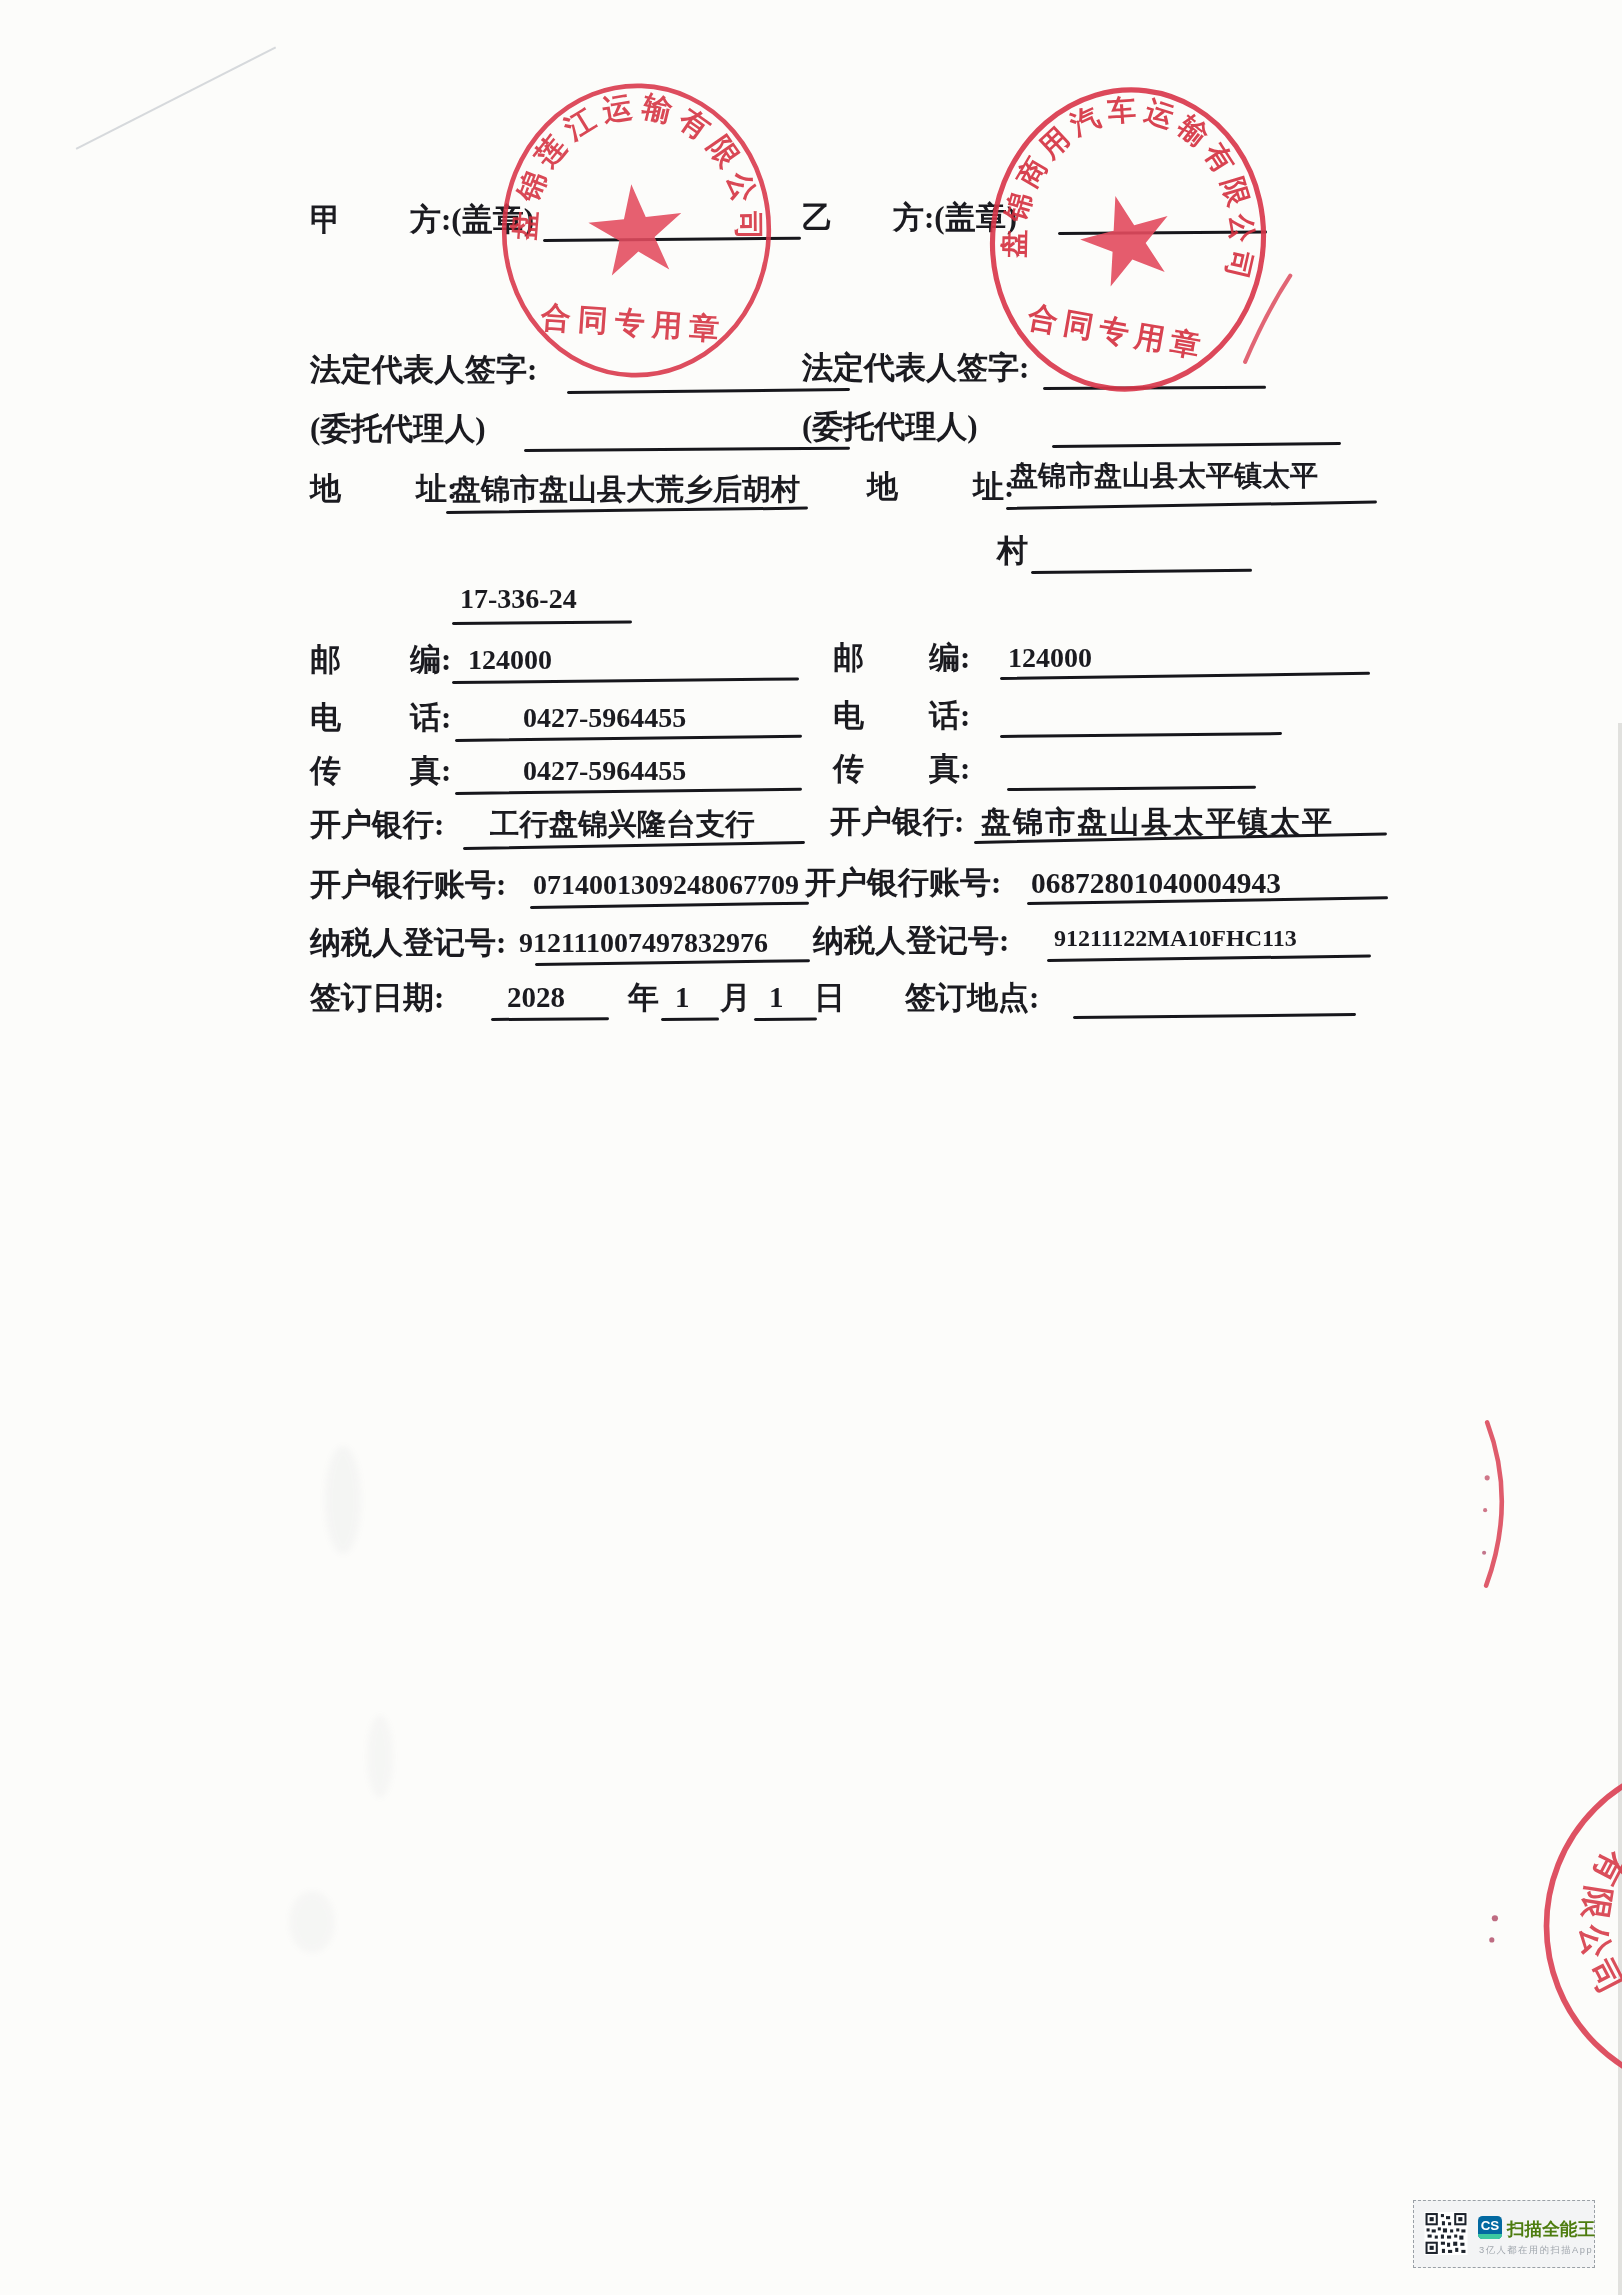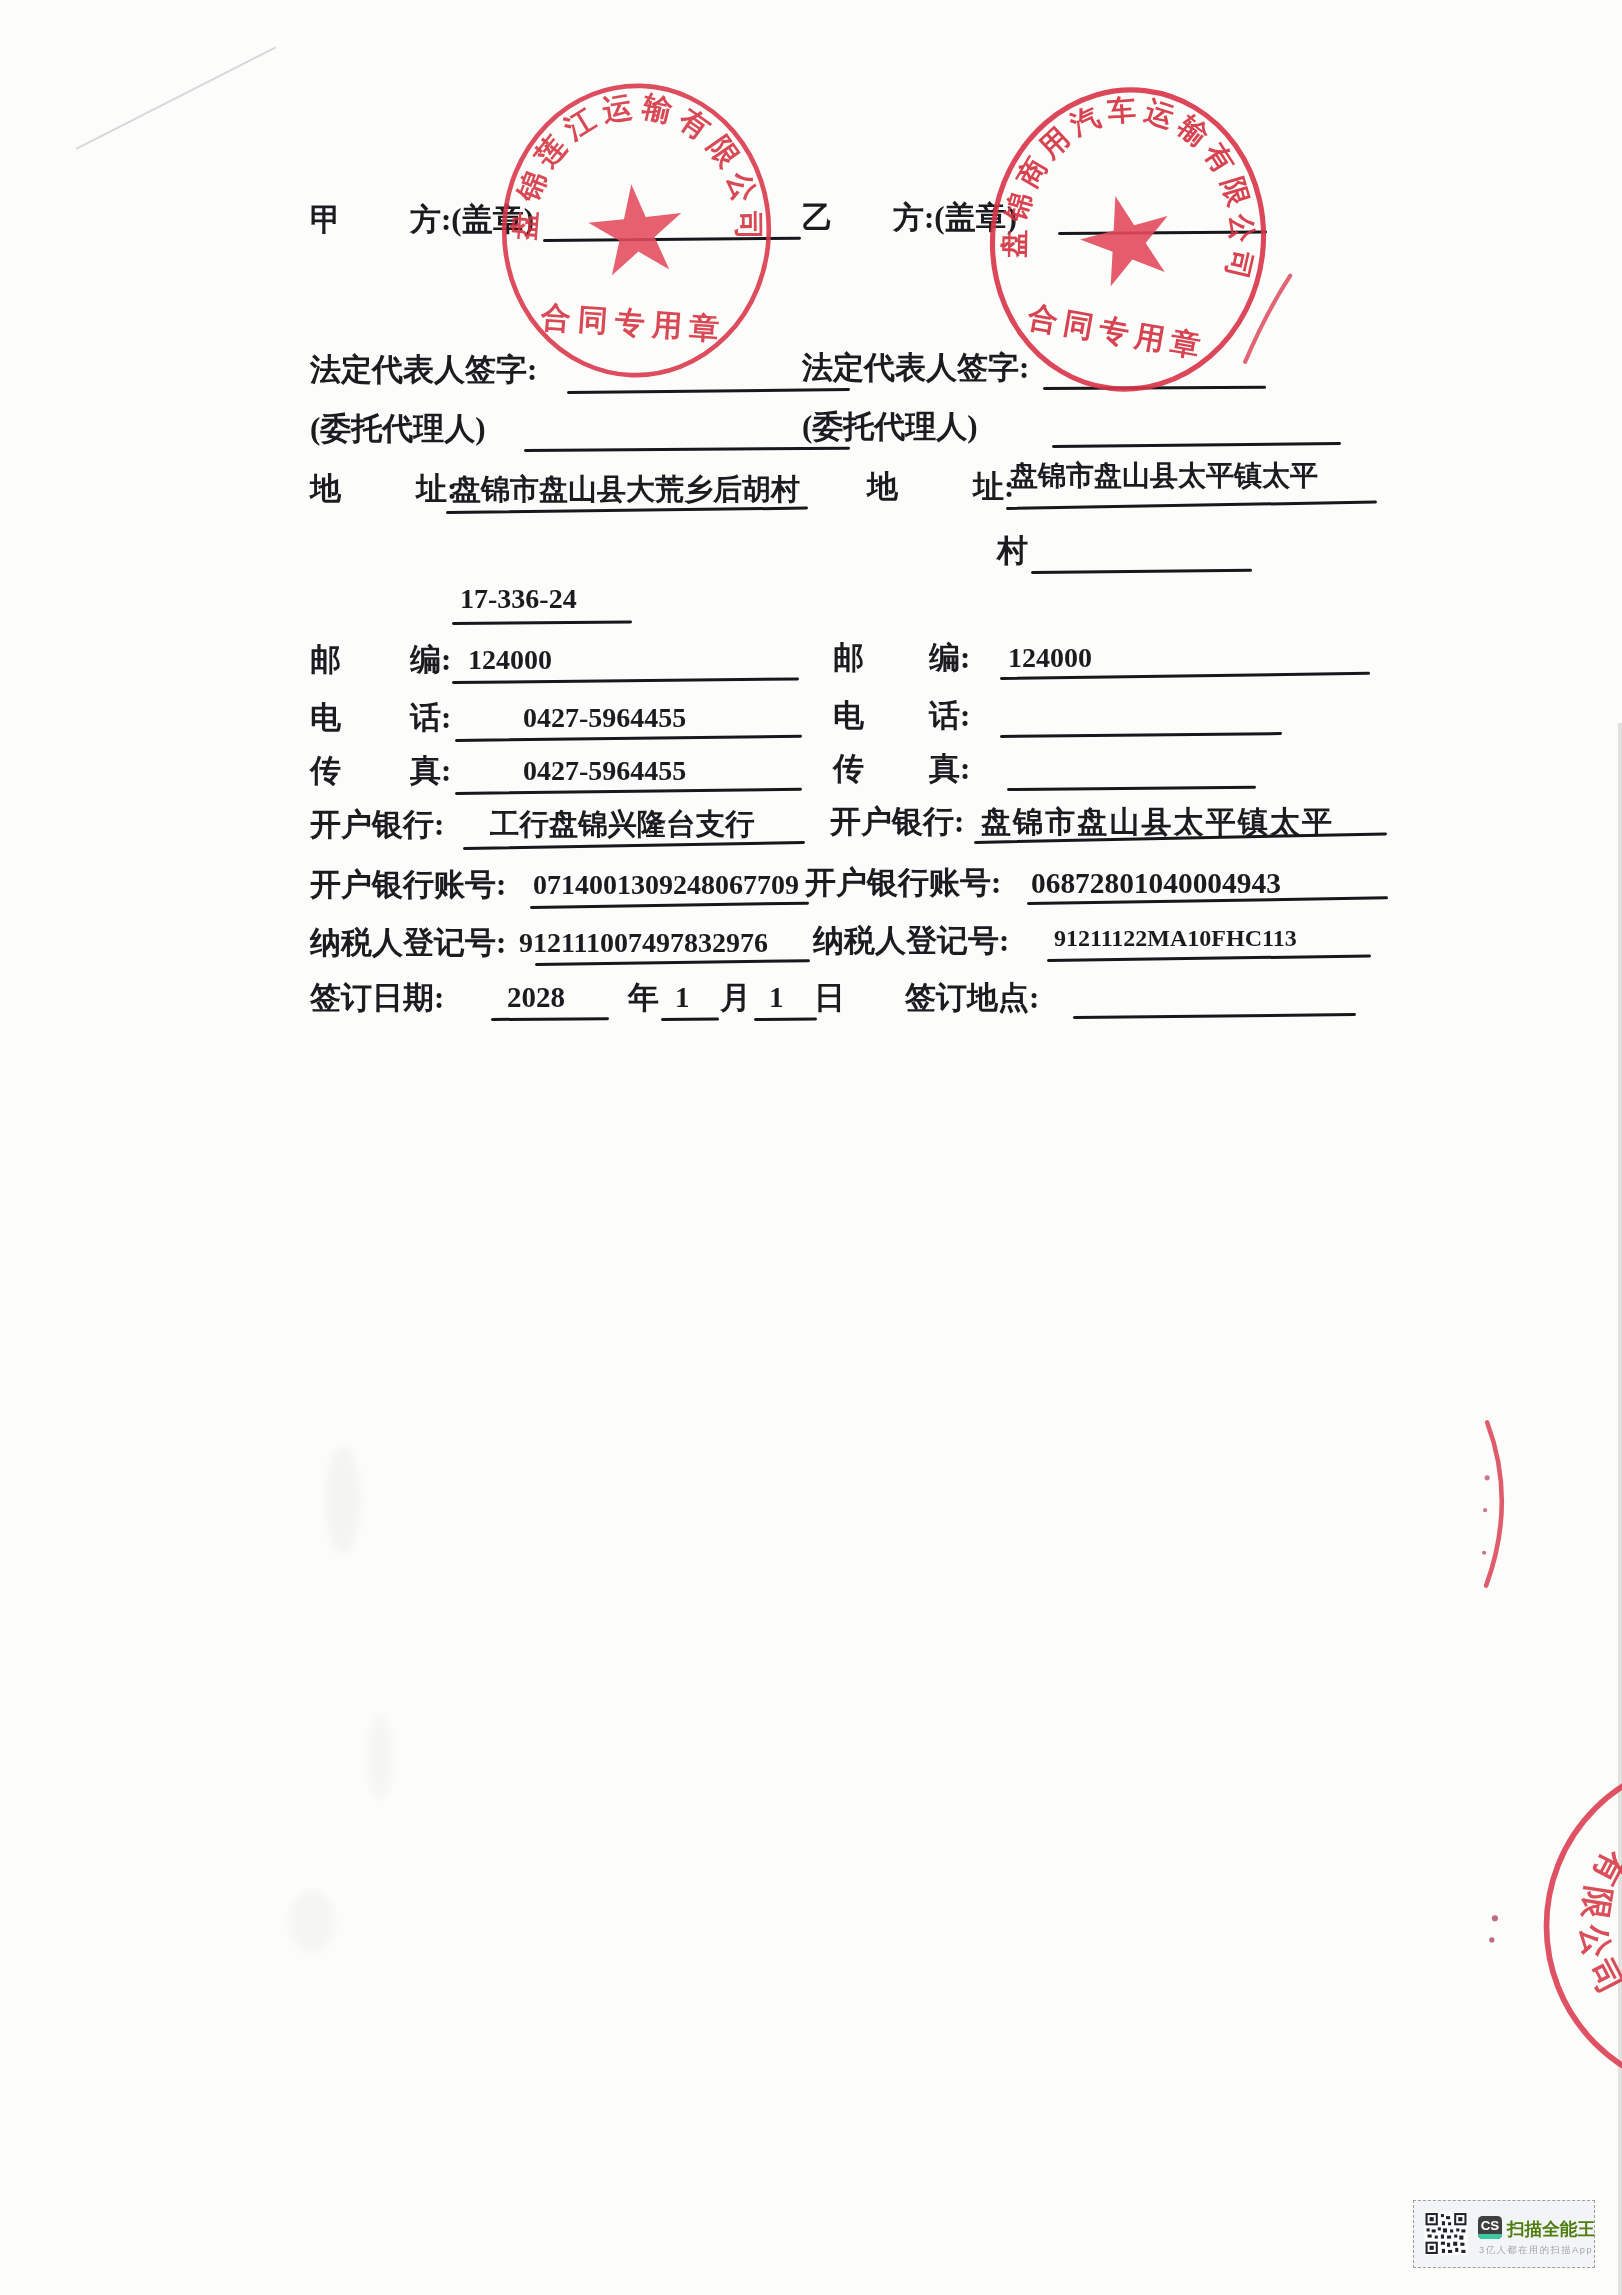--- a/index.html
+++ b/index.html
@@ -21,21 +21,21 @@
   .seal text{ font-family:"Liberation Serif","DejaVu Serif",serif; font-weight:bold; }
   .smudge{ position:absolute; background:#8a8f98; border-radius:50%; filter:blur(3.1px); }
   
   #wm{
     position:absolute; left:1413px; top:2200px; width:182px; height:68px;
     background:#f3f4f5; border:1.5px dashed #9aa0a6; box-sizing:border-box;
   }
   #wm-qr{ position:absolute; left:10.3px; top:11.4px; width:44px; height:43px; }
   #wm-logo{
     position:absolute; left:64px; top:14.5px; width:24px; height:23px;
-    background:#404040; border-radius:4.6px; overflow:hidden;
+    background:#0369a1; border-radius:4.6px; overflow:hidden;
     color:#ffffff; font-family:"Liberation Sans","DejaVu Sans",sans-serif;
     font-weight:bold; font-size:13.4px; text-align:center; line-height:20.7px;
   }
   #wm-logo::after{ content:""; position:absolute; left:0; bottom:0; width:100%; height:4.6px; background:#3cc8a0; }
   #wm-title{
     position:absolute; left:93px; top:15.5px;
     font-family:"Liberation Sans","DejaVu Sans",sans-serif;
     font-weight:bold; font-size:17.6px; color:#4d7c0f; white-space:nowrap;
   }
   #wm-sub{

